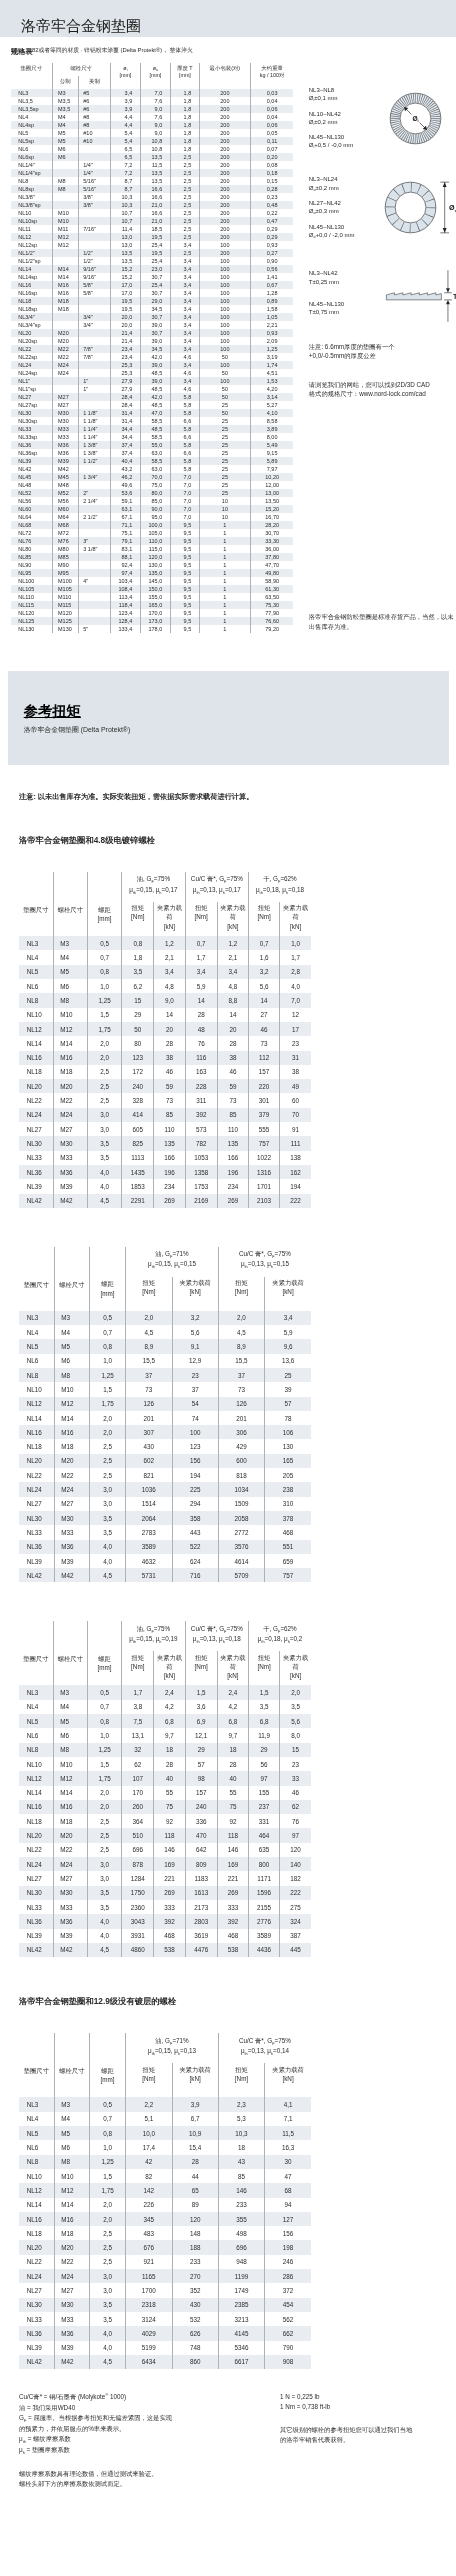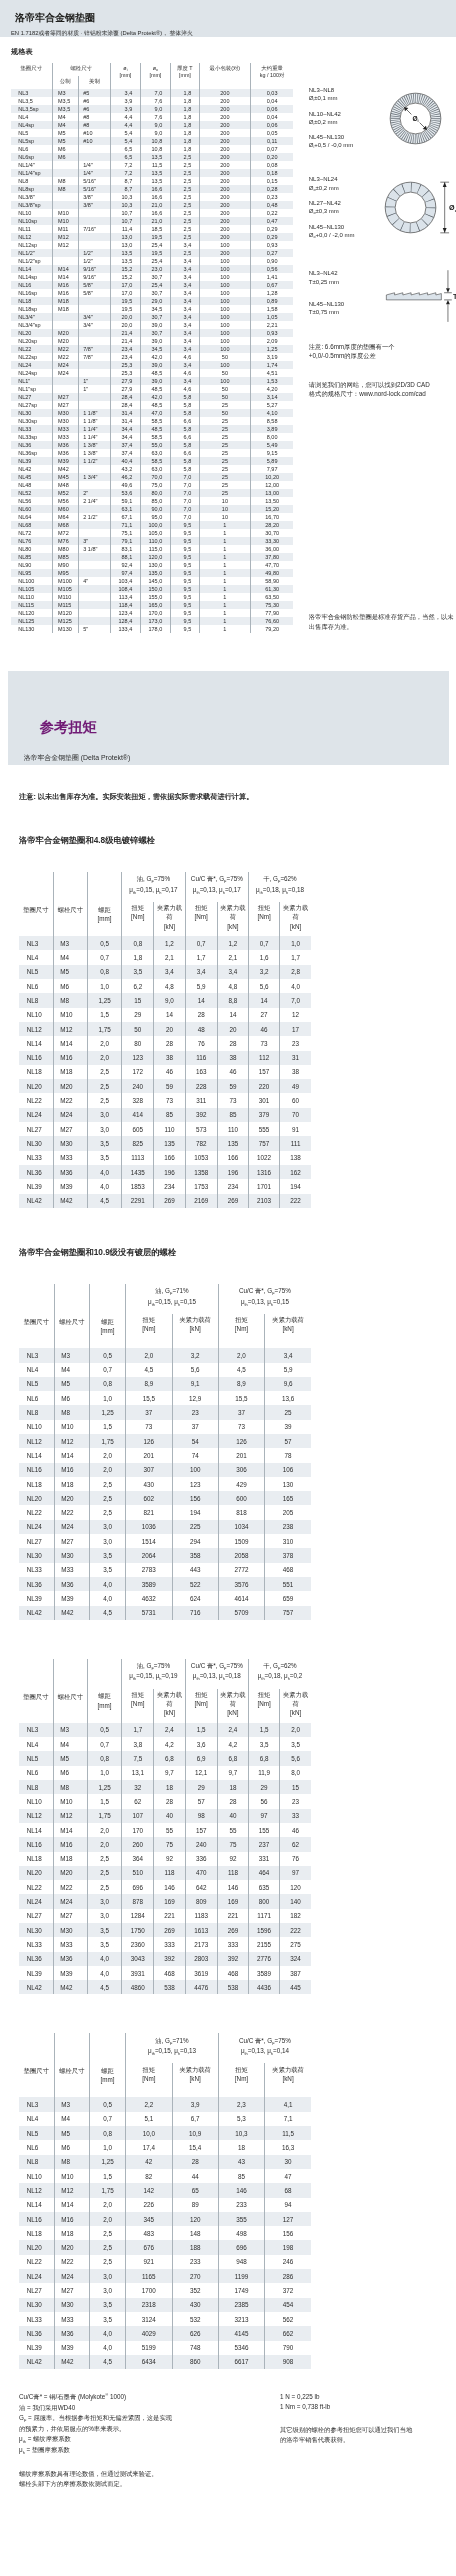--- a/index.html
+++ b/index.html
@@ -2,21 +2,21 @@
 <html style="font-size:8.8px"><head>
 <meta charset="utf-8">
 <style>
   html,body{margin:0;padding:0;}
   body{width:457px;height:2576px;background:#fff;color:#2b2b2b;
        font-family:"Liberation Sans","DejaVu Sans",sans-serif;overflow:hidden;position:relative;}
   sub{font-size:62%;vertical-align:-0.4em;}
   sup{font-size:62%;}
   
   .page-header{height:37px;background:#dee4e9;padding:6.6px 0 0 11px;box-sizing:border-box;}
-  .page-header h1{margin:4px;font-size:10px;font-weight:bold;color:#1d1d1b;}
+  .page-header h1{margin:10px;font-size:15px;font-weight:normal;color:#1d1d1b;}
   .page-header p{margin:1.7px 0 0;font-size:5.8px;color:#2b2b2b;}
   
   .content{padding:0 0 0 11px;}
   .spec-heading{font-size:7.2px;font-weight:bold;margin:10px 0 6px;}
   .spec-flex{display:flex;align-items:stretch;}
   table{border-collapse:collapse;table-layout:fixed;}
   .spec-table{width:281px;}
   .spec-table th{font-weight:normal;font-size:5.4px;vertical-align:top;padding:1.7px 0 0;line-height:1.3;text-align:center;}
   .spec-table th,.spec-table td{border-left:0.6px solid #aab3ba;}
   .spec-table thead tr:first-child th:first-child{border-left:none;}
@@ -33,21 +33,21 @@
   .tol-block{display:flex;align-items:flex-start;}
   .tol-texts{width:74px;flex:none;}
   .tol-item{margin-bottom:6px;line-height:1.35;}
   .blk1{margin-top:23px;}
   .blk2{margin-top:18.7px;}
   .blk3{margin-top:22px;align-items:center;}
   .side-note{margin-top:18.7px;line-height:1.5;font-size:6.3px;}
   .stock-note{margin-top:auto;padding-bottom:2.2px;line-height:1.5;font-size:6.3px;}
   
   .torque-banner{margin:38px 8.3px 0;height:94px;background:#dee4e9;box-sizing:border-box;padding:31px 0 0 15.4px;}
-  .torque-banner h1{margin:16px;font-size:14.3px;font-weight:bold;color:#701a75;}
+  .torque-banner h1{margin:0;font-size:14.3px;font-weight:bold;color:#000000;text-decoration:underline;}
   .torque-banner p{margin:3.9px 0 0;font-size:6.9px;}
   .attention{margin:26.4px 0 0 19px;font-size:7.2px;font-weight:bold;}
   
   .torque-section{margin:39px 8px 0 19px;}
   .torque-section.first{margin-top:33px;}
   .torque-section h3{margin:0;font-size:8.3px;font-weight:bold;}
   .torque-table{width:292px;margin-top:26.4px;}
   .torque-table th{font-weight:normal;font-size:6.3px;line-height:1.45;text-align:center;}
   .torque-table th,.torque-table td{border-left:0.6px solid #aab3ba;}
   .torque-table thead tr:first-child th:first-child{border-left:none;}
@@ -1125,21 +1125,20 @@
           <td>2169</td>
           <td>269</td>
           <td>2103</td>
           <td>222</td>
         </tr>
       </tbody>
   </table>
 </section>
 
 <section class="torque-section">
-  <h3>洛帝牢合金钢垫圈和10.9级没有镀层的螺栓</h3>
   <table class="torque-table">
     <colgroup>
       <col style="width:35px">
         <col style="width:35px">
         <col style="width:36px">
       <col style="width:46px">
         <col style="width:46px">
         <col style="width:46px">
         <col style="width:46px">
     </colgroup>
@@ -1573,20 +1572,21 @@
           <td>4476</td>
           <td>538</td>
           <td>4436</td>
           <td>445</td>
         </tr>
       </tbody>
   </table>
 </section>
 
 <section class="torque-section">
+  <h3>洛帝牢合金钢垫圈和12.9级没有镀层的螺栓</h3>
   <table class="torque-table">
     <colgroup>
       <col style="width:35px">
         <col style="width:35px">
         <col style="width:36px">
       <col style="width:46px">
         <col style="width:46px">
         <col style="width:46px">
         <col style="width:46px">
     </colgroup>

